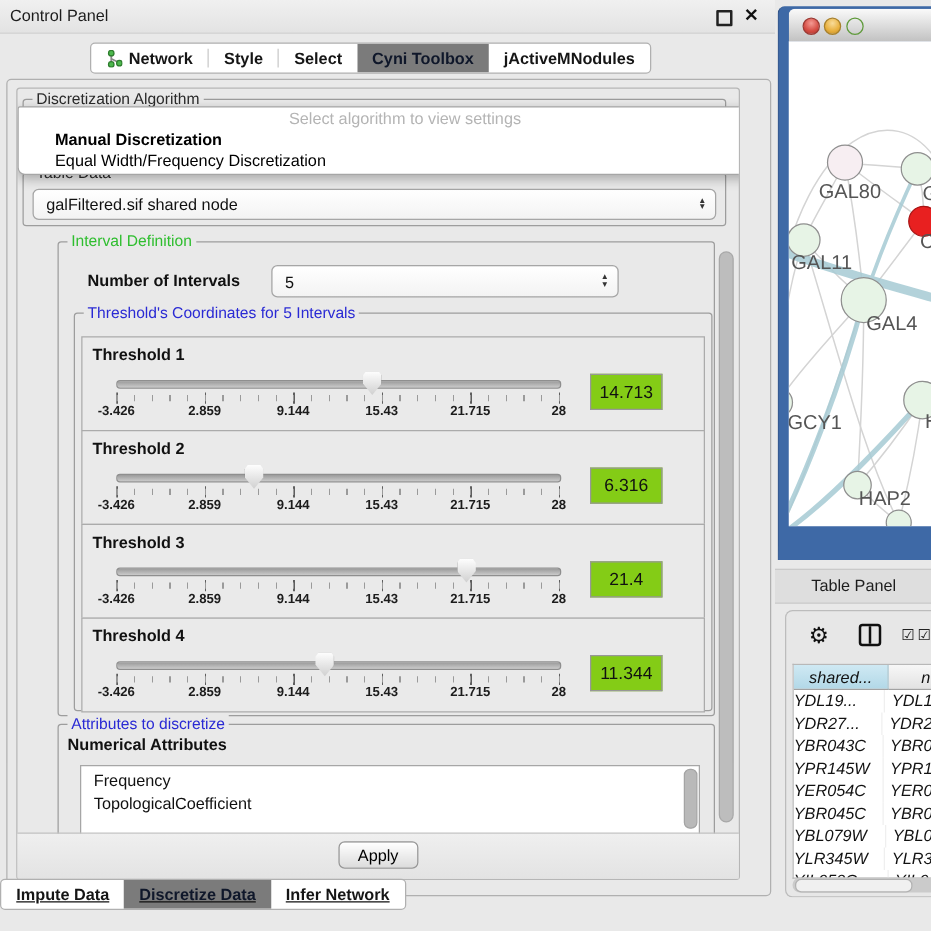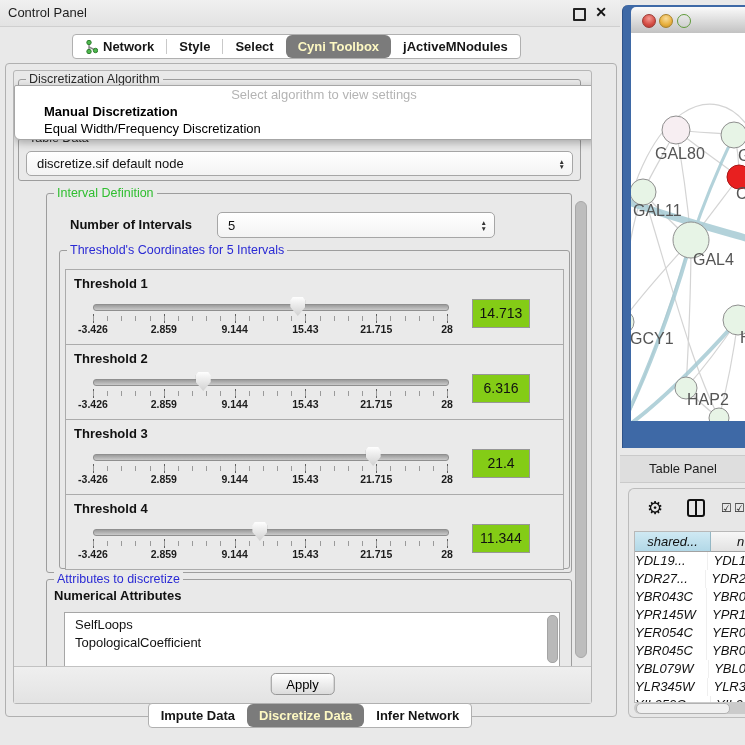--- a/index.html
+++ b/index.html
@@ -8,21 +8,21 @@
 
   
   .control-panel{position:absolute;left:0;top:0;width:620px;height:745px;background:#e9e9e9;}
   .cp-titlebar{position:absolute;left:0;top:0;width:100%;height:26px;background:linear-gradient(#f0f0f0,#e3e3e3);border-bottom:1px solid #cfcfcf;}
   .cp-title{position:absolute;left:8px;top:5px;font-size:13px;color:#1d1d1d;}
   .float-box{position:absolute;right:34px;top:8px;width:9px;height:9px;border:2px solid #222;border-radius:1px;}
   .cp-close{position:absolute;right:13px;top:4px;font-size:14px;font-weight:700;color:#111;}
 
   .top-tabs{position:absolute;left:72px;top:34px;height:23px;display:flex;background:#fff;border:1px solid #b0b0b0;border-radius:4px;overflow:hidden;}
   .tab{display:flex;align-items:center;gap:5px;padding:0 12px;font-weight:700;font-size:13px;color:#151515;white-space:nowrap;}
-  .tab.selected{background:#7b7b7b;color:#fef9c3;border-radius:6px;}
+  .tab.selected{background:#7b7b7b;color:#0f172a;}
   .tab-sep{width:1px;background:#c9c9c9;margin:4px 0;}
 
   .outer-panel{position:absolute;left:5px;top:63px;width:610px;height:652px;border:1px solid #b0b0b0;border-radius:4px;background:#e9e9e9;}
   .inner-panel{position:absolute;left:7px;top:6px;width:577px;height:632px;border:1px solid #b6b6b6;border-radius:3px;background:#e9e9e9;}
   .viewport{position:absolute;left:0;top:0;right:0;bottom:36px;overflow:hidden;}
   .settings-footer{position:absolute;left:0;right:0;bottom:0;height:36px;border-top:1px solid #c2c2c2;background:linear-gradient(#efefef,#e3e3e3);}
   .apply-btn{position:absolute;left:50%;transform:translateX(-50%);top:6px;height:22px;padding:0 15px;border:1px solid #979797;border-radius:5px;background:linear-gradient(#ffffff,#dcdcdc);font-size:13px;font-family:inherit;}
 
   .group{position:absolute;border:1px solid #9d9d9d;border-radius:3px;}
   .gtitle{position:absolute;top:-8px;left:7px;background:#e9e9e9;padding:0 3px;font-size:12.5px;}
@@ -50,21 +50,21 @@
   .tlabels{position:absolute;left:27px;top:53px;width:354px;height:13px;}
   .tlabels span{position:absolute;top:0;transform:translateX(-50%);font-size:10.5px;font-weight:600;color:#1c1c1c;white-space:nowrap;}
   .val-box{position:absolute;right:33px;top:29px;width:56px;height:27px;background:#84cc16;border:1px solid #979797;text-align:center;line-height:27px;font-size:14px;}
 
   .attr-list{position:absolute;left:17px;top:32px;width:494px;height:130px;background:#fff;border:1px solid #a6a6a6;}
   .attr-item{height:18px;line-height:18px;padding-left:10px;font-size:13px;}
   .attr-item:first-child{margin-top:3px;}
   .list-vthumb{position:absolute;right:1px;top:2px;width:9px;height:46px;background:#b9b9b9;border:1px solid #a4a4a4;border-radius:5px;}
   .main-vthumb{position:absolute;right:4px;top:130px;width:10px;height:455px;background:#bdbdbd;border:1px solid #a8a8a8;border-radius:6px;}
 
-  .bottom-tabs{position:absolute;left:0;top:703px;width:620px;display:flex;justify-content:center;}
+  .bottom-tabs{position:absolute;left:0;top:703px;width:620px;display:flex;text-decoration:underline;}
   .bt-inner{display:flex;background:#fff;border:1px solid #b0b0b0;border-radius:4px;overflow:hidden;height:23px;}
 
   
   .net-window{position:absolute;left:622px;top:5px;width:123px;height:443px;background:#3e69a6;border-top-left-radius:6px;border-left:1px solid #2e5288;}
   .net-titlebar{position:absolute;left:8px;top:2px;right:0;height:26px;background:linear-gradient(#fafafa,#c2c2c2);border-top-left-radius:5px;border-bottom:1px solid #9a9a9a;}
   .light{position:absolute;top:7px;width:12px;height:12px;border-radius:50%;}
   .light.red{left:11px;background:radial-gradient(circle at 50% 30%,#f49a93,#d44b42 60%,#a83832);border:1px solid #9c3a34;}
   .light.yellow{left:28px;background:radial-gradient(circle at 50% 30%,#f8dc9a,#e8af3c 60%,#bb8a2b);border:1px solid #a8812c;}
   .light.green{left:46px;background:radial-gradient(circle at 50% 30%,#cdeaa8,#81bd4d 60%,#629a38;);border:1px solid #5f9a3b;}
   .net-canvas{position:absolute;left:8px;top:28px;right:0;height:388px;background:#fff;overflow:hidden;}
@@ -145,21 +145,21 @@
 
           <div class="popup">
             <div class="popup-prompt">Select algorithm to view settings</div>
             <div class="popup-item bold">Manual Discretization</div>
             <div class="popup-item">Equal Width/Frequency Discretization</div>
           </div>
 
           <div class="group" style="left:4px;top:67px;width:561px;height:41px;">
             <span class="gtitle dark">Table Data</span>
             <div class="combo" style="left:7px;top:12px;width:545px;height:23px;">
-              <span class="cval">discretize.sif default node</span>
+              <span class="cval">galFiltered.sif shared node</span>
               <span class="arrows">
                   <span>▲</span>
                   <span>▼</span>
                 </span>
             </div>
           </div>
 
           <div class="group" style="left:32px;top:122px;width:524px;height:378px;">
             <span class="gtitle green">Interval Definition</span>
             <span style="position:absolute;left:23px;top:23px;font-weight:700;font-size:13px;">Number of Intervals</span>
@@ -248,21 +248,21 @@
                 </div>
 
               </div>
             </div>
           </div>
 
           <div class="group" style="left:32px;top:508px;width:524px;height:160px;">
             <span class="gtitle blue">Attributes to discretize</span>
             <span style="position:absolute;left:7px;top:8px;font-weight:700;font-size:13px;">Numerical Attributes</span>
             <div class="attr-list">
-              <div class="attr-item">SelfLoops</div>
+              <div class="attr-item">Frequency</div>
               <div class="attr-item">TopologicalCoefficient</div>
               <div class="list-vthumb"></div>
             </div>
           </div>
 
         </div>
         <div class="main-vthumb"></div>
         <div class="settings-footer">
           <button class="apply-btn">Apply</button>
         </div>

